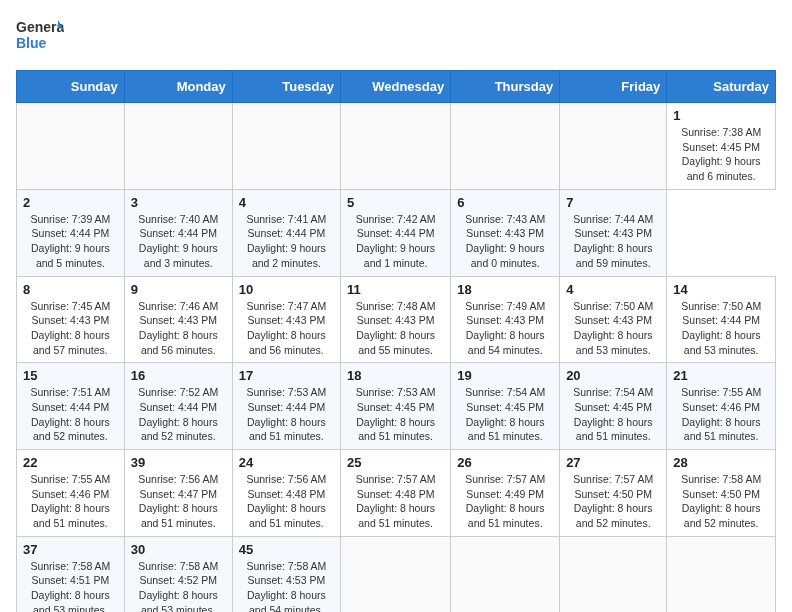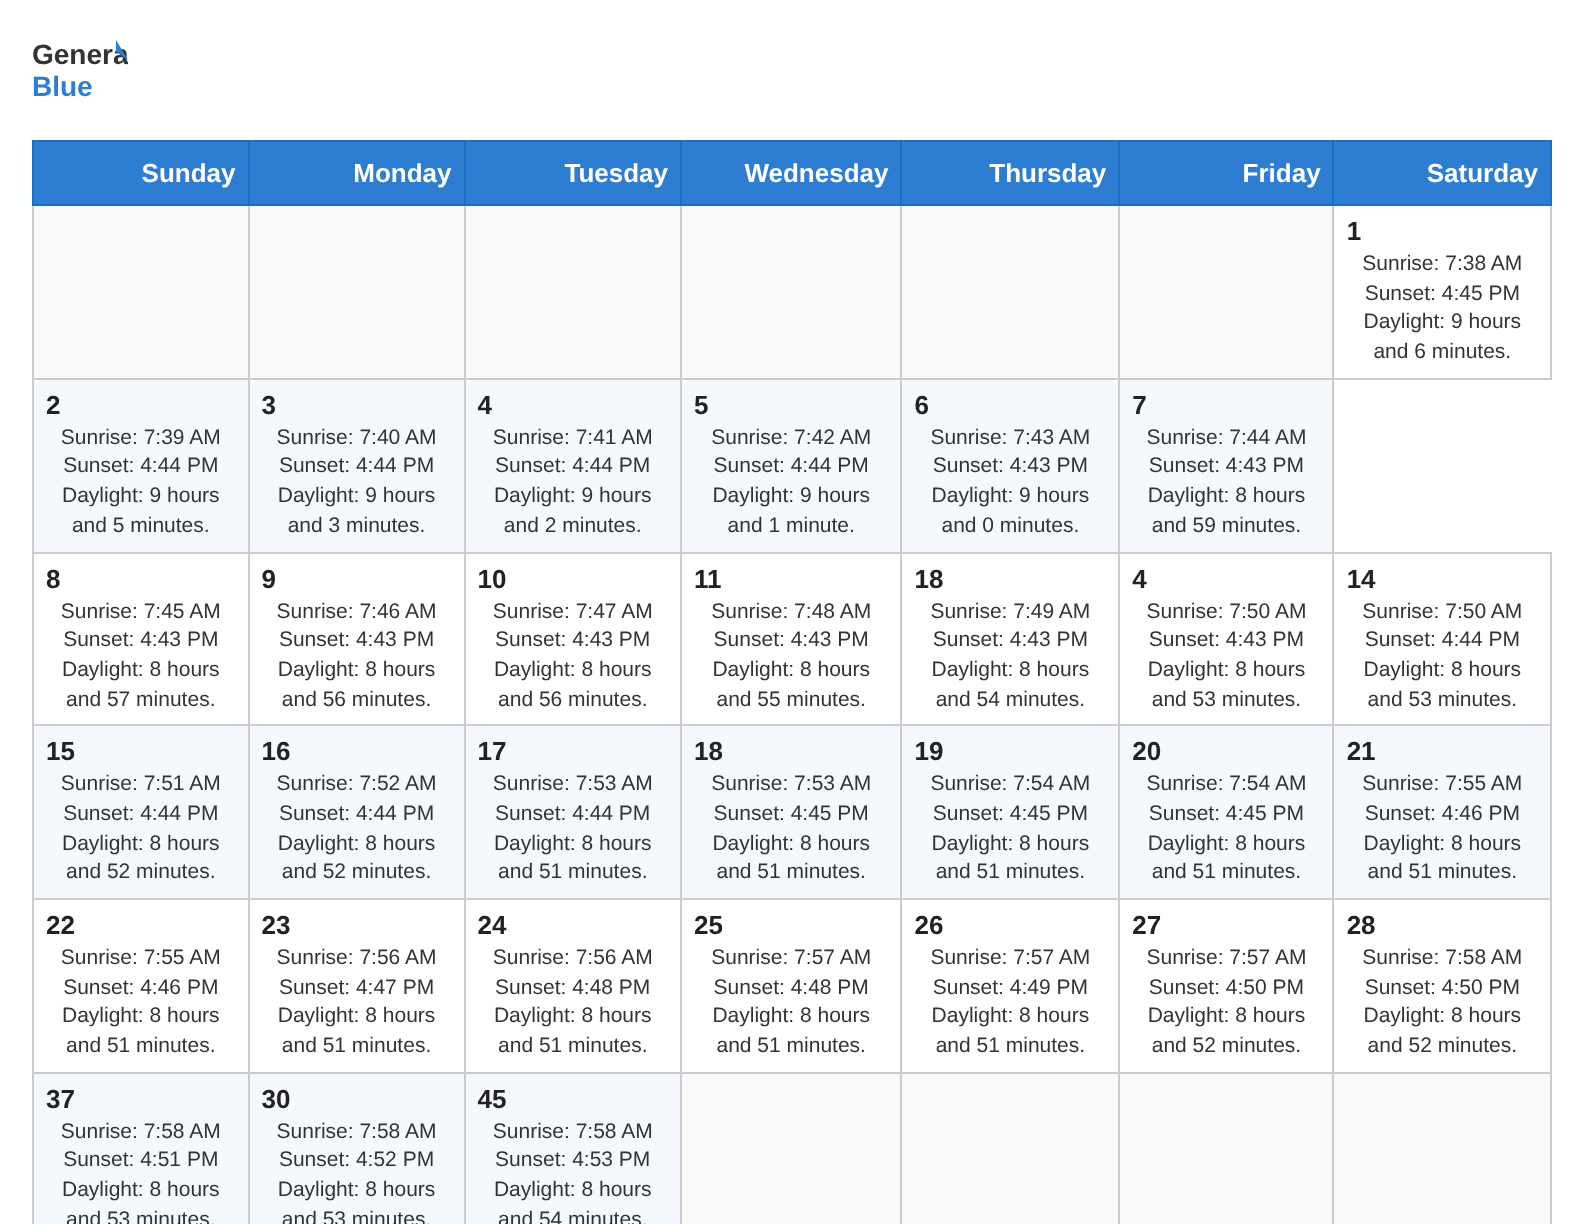--- a/index.html
+++ b/index.html
@@ -201,21 +201,21 @@
           <div class="day-num">21</div>
           <div class="day-info">Sunrise: 7:55 AM<br>Sunset: 4:46 PM<br>Daylight: 8 hours and 51 minutes.</div>
         </td>
       </tr>
       <tr>
         <td>
           <div class="day-num">22</div>
           <div class="day-info">Sunrise: 7:55 AM<br>Sunset: 4:46 PM<br>Daylight: 8 hours and 51 minutes.</div>
         </td>
         <td>
-          <div class="day-num">23</div>
+          <div class="day-num">39</div>
           <div class="day-info">Sunrise: 7:56 AM<br>Sunset: 4:47 PM<br>Daylight: 8 hours and 51 minutes.</div>
         </td>
         <td>
           <div class="day-num">24</div>
           <div class="day-info">Sunrise: 7:56 AM<br>Sunset: 4:48 PM<br>Daylight: 8 hours and 51 minutes.</div>
         </td>
         <td>
           <div class="day-num">25</div>
           <div class="day-info">Sunrise: 7:57 AM<br>Sunset: 4:48 PM<br>Daylight: 8 hours and 51 minutes.</div>
         </td>

